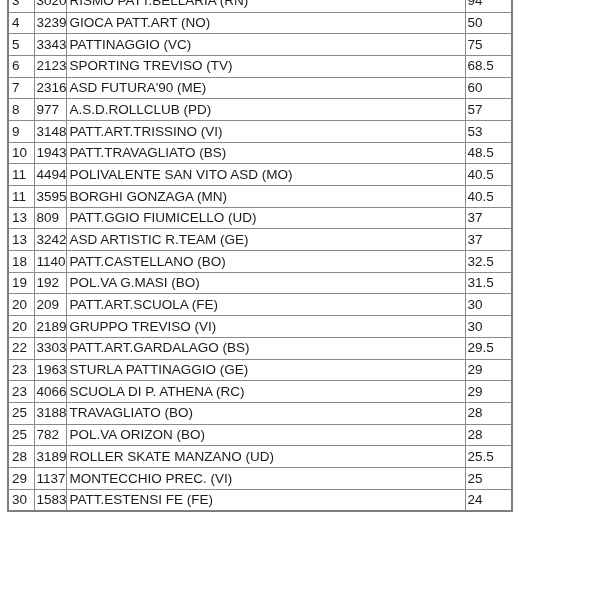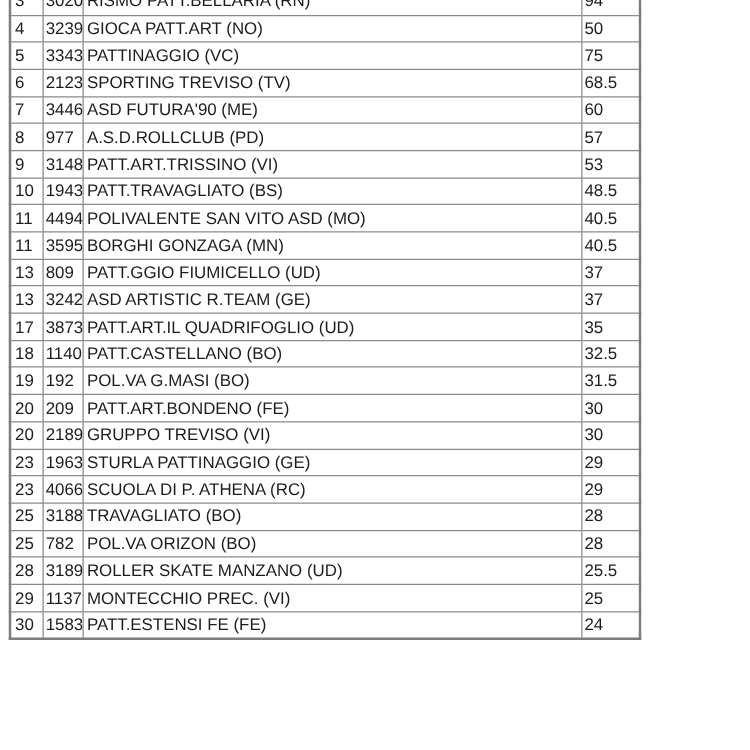--- a/index.html
+++ b/index.html
@@ -73,21 +73,21 @@
           <td class="points-cell">75</td>
         </tr>
         <tr>
           <td class="rank-cell">6</td>
           <td class="code-cell">2123</td>
           <td class="name-cell">SPORTING TREVISO (TV)</td>
           <td class="points-cell">68.5</td>
         </tr>
         <tr>
           <td class="rank-cell">7</td>
-          <td class="code-cell">3446</td>
+          <td class="code-cell">2316</td>
           <td class="name-cell">ASD FUTURA'90 (ME)</td>
           <td class="points-cell">60</td>
         </tr>
         <tr>
           <td class="rank-cell">8</td>
           <td class="code-cell">977</td>
           <td class="name-cell">A.S.D.ROLLCLUB (PD)</td>
           <td class="points-cell">57</td>
         </tr>
         <tr>
@@ -120,48 +120,48 @@
           <td class="name-cell">PATT.GGIO FIUMICELLO (UD)</td>
           <td class="points-cell">37</td>
         </tr>
         <tr>
           <td class="rank-cell">13</td>
           <td class="code-cell">3242</td>
           <td class="name-cell">ASD ARTISTIC R.TEAM (GE)</td>
           <td class="points-cell">37</td>
         </tr>
         <tr>
-          <td class="rank-cell">17</td>
-          <td class="code-cell">3873</td>
-          <td class="name-cell">PATT.ART.IL QUADRIFOGLIO (UD)</td>
-          <td class="points-cell">35</td>
-        </tr>
-        <tr>
           <td class="rank-cell">18</td>
           <td class="code-cell">1140</td>
           <td class="name-cell">PATT.CASTELLANO (BO)</td>
           <td class="points-cell">32.5</td>
         </tr>
         <tr>
           <td class="rank-cell">19</td>
           <td class="code-cell">192</td>
           <td class="name-cell">POL.VA G.MASI (BO)</td>
           <td class="points-cell">31.5</td>
         </tr>
         <tr>
           <td class="rank-cell">20</td>
           <td class="code-cell">209</td>
-          <td class="name-cell">PATT.ART.BONDENO (FE)</td>
+          <td class="name-cell">PATT.ART.SCUOLA (FE)</td>
           <td class="points-cell">30</td>
         </tr>
         <tr>
           <td class="rank-cell">20</td>
           <td class="code-cell">2189</td>
           <td class="name-cell">GRUPPO TREVISO (VI)</td>
           <td class="points-cell">30</td>
+        </tr>
+        <tr>
+          <td class="rank-cell">22</td>
+          <td class="code-cell">3303</td>
+          <td class="name-cell">PATT.ART.GARDALAGO (BS)</td>
+          <td class="points-cell">29.5</td>
         </tr>
         <tr>
           <td class="rank-cell">23</td>
           <td class="code-cell">1963</td>
           <td class="name-cell">STURLA PATTINAGGIO (GE)</td>
           <td class="points-cell">29</td>
         </tr>
         <tr>
           <td class="rank-cell">23</td>
           <td class="code-cell">4066</td>

